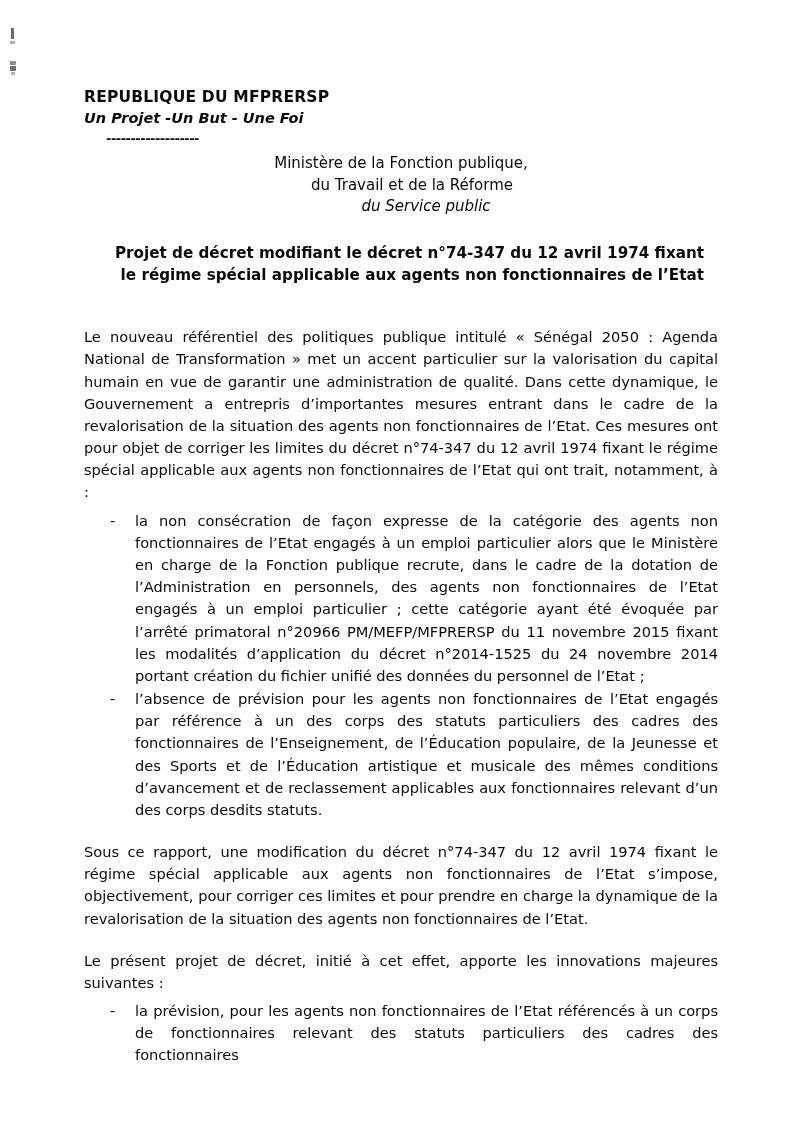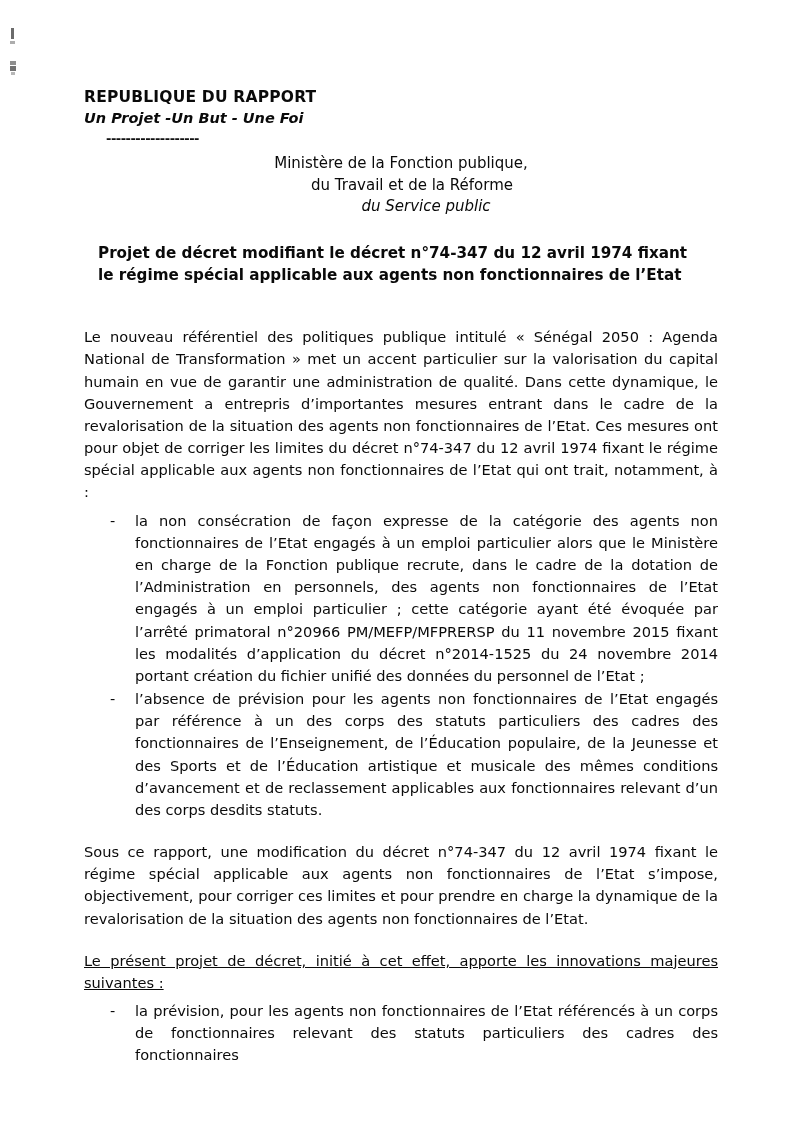--- a/index.html
+++ b/index.html
@@ -77,21 +77,21 @@
     line-height: 1.42;
     text-align: center;
   }
   .ministry .ml1 { margin-left: 0; }
   .ministry .ml2 { margin-left: 22px; }
   .ministry .ml3 { margin-left: 50px; font-style: italic; }
 
   
   .doc-title {
     margin-top: 26px;
-    text-align: left;
+    text-align: right;
     font-weight: bold;
     font-size: 15.2px;
     line-height: 1.42;
     padding: 0 14px;
   }
   .section-title {
     margin-top: 26px;
     text-align: center;
     font-weight: bold;
     font-size: 15.2px;
@@ -103,21 +103,20 @@
     margin-top: 40px;
   }
   p.para {
     margin: 0 0 0 0;
     text-align: justify;
     font-size: 14.6px;
     line-height: 1.52;
   }
   p.para + p.para {
     margin-top: 15px;
-    text-decoration: underline;
   }
   .para-gap-lg { margin-top: 20px !important; }
 
   ul.dash-list {
     list-style: none;
     margin: 6px 0 0 0;
     padding: 0;
   }
   ul.dash-list li {
     position: relative;
@@ -141,21 +140,21 @@
   <span class="scan-mark m1"></span>
   <span class="scan-mark m2"></span>
   <span class="scan-mark m3"></span>
   <span class="scan-mark m4"></span>
   <span class="scan-mark m5"></span>
 </div>
 
 <div class="page">
 
   <div class="letterhead">
-    <div class="republic-line">REPUBLIQUE DU RAPPORT</div>
+    <div class="republic-line">REPUBLIQUE DU MFPRERSP</div>
     <div class="motto-line">Un Projet -Un But - Une Foi</div>
     <div class="rule-line">-------------------</div>
     <div class="ministry">
       <div class="ml1">Ministère de la Fonction publique,</div>
       <div class="ml2">du Travail et de la Réforme</div>
       <div class="ml3">du Service public</div>
     </div>
   </div>
 
   <div class="doc-title">Projet de décret modifiant le décret n°74-347 du 12 avril 1974 fixant le régime spécial applicable aux agents non fonctionnaires de l’Etat</div>

